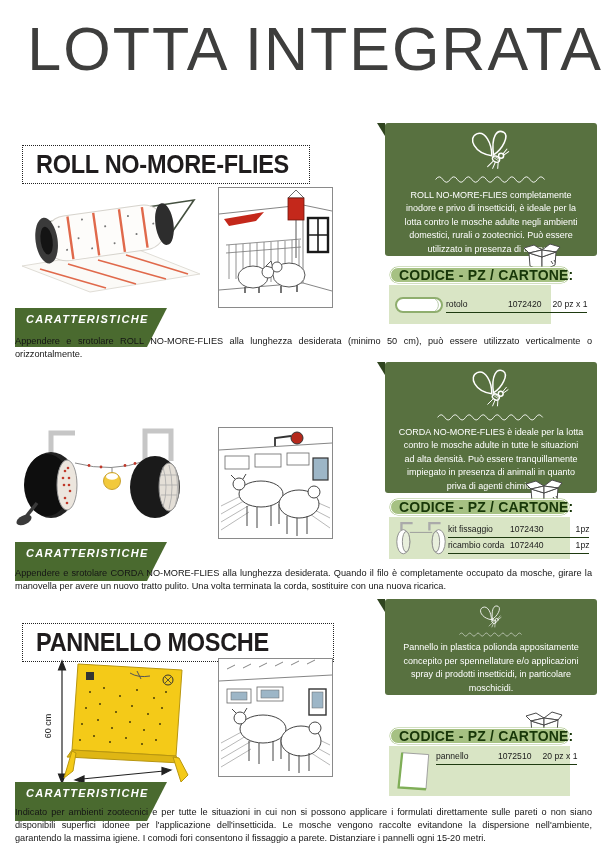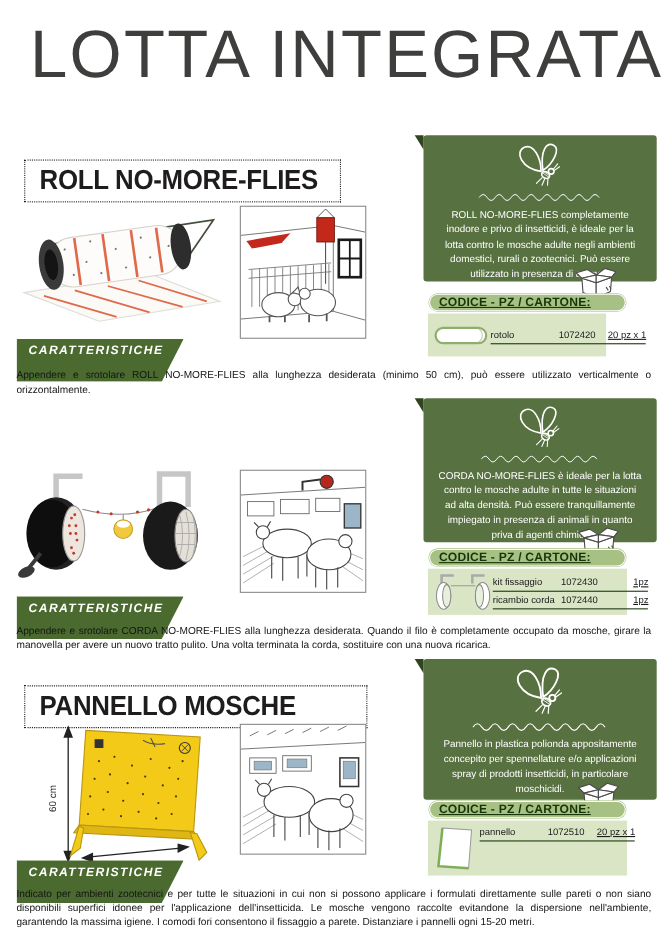--- a/index.html
+++ b/index.html
@@ -18,31 +18,31 @@
   .gpanel::before{content:"";position:absolute;left:-8px;top:0;width:0;height:0;
         border-style:solid;border-width:0 8px 13px 0;
         border-color:transparent #2f441f transparent transparent;}
   .fly{margin-top:5px;}
   .wave{margin:2px 0 4px;}
   .gdesc{margin:0;padding:0 13px;font-size:9px;line-height:1.5;color:#fff;text-align:center;}
   .carton{position:absolute;z-index:1;}
   .pill{position:absolute;height:16px;background:#a6c183;border:1.5px solid #fff;
         border-radius:9px;box-sizing:border-box;z-index:2;display:flex;align-items:center;
         padding:0 8px;box-shadow:0 0 0 .5px #a6c183;}
-  .pill span{font-size:11px;font-weight:bold;color:#173608;letter-spacing:.2px;white-space:nowrap;text-decoration:underline;}
+  .pill span{font-size:14px;font-weight:bold;color:#173608;letter-spacing:.2px;white-space:nowrap;}
   .tblock{position:absolute;background:#d9e5c5;box-sizing:border-box;display:flex;
         padding:3px 7px 3px 5px;}
   .ticon{width:58px;display:flex;align-items:center;justify-content:center;}
   .rows{flex:1;display:flex;flex-direction:column;justify-content:center;}
   .rows.bottom{justify-content:flex-start;padding-bottom:3px;}
   .trow{display:flex;align-items:flex-end;border-bottom:1.8px solid #1e3a10;
         padding:2px 0 3px;font-size:8.6px;color:#1a1a1a;}
   .tname{width:62px;}
   .tcode{flex:1;text-align:center;}
-  .tqty{width:46px;text-align:right;text-decoration:underline;}
+  .tqty{width:46px;text-align:right;}
   .banner{position:absolute;width:152px;height:39px;background:#4a6a2f;box-sizing:border-box;
         clip-path:polygon(0 0,100% 0,calc(100% - 20px) 100%,0 100%);font-style:italic;}
   .banner span{display:block;color:#fff;font-weight:bold;font-size:11px;letter-spacing:1.3px;
         line-height:23px;padding-left:11px;white-space:nowrap;}
   .feat{position:absolute;margin:0;width:577px;font-size:9.2px;line-height:1.43;
         color:#151515;text-align:justify;}
 </style>
 </head>
 <body>
 
@@ -381,21 +381,21 @@
           <circle cx="21" cy="59" r="6"></circle>
         <path d="M17 54 l-4 -4 M25 54 l3 -5" fill="none"></path>
         <path d="M30 82 V102 M40 84 V105 M54 82 V102 M62 80 V100" fill="none"></path>
         <ellipse cx="82" cy="82" rx="20" ry="15"></ellipse>
           <circle cx="96" cy="69" r="6"></circle>
         <path d="M70 94 V112 M80 96 V114 M90 94 V112" fill="none"></path>
       </g>
     </svg>
   </div>
 
-  <div class="gpanel" style="left:385px;top:599px;height:128px">
+  <div class="gpanel" style="left:385px;top:599px;height:96px">
     <svg class="fly" viewBox="0 0 60 54" width="56" height="50">
       <g stroke="#fff" fill="none" stroke-width="1.8" stroke-linecap="round">
         <path d="M31 33 C 10 30, 2 12, 13 7 C 23 3, 31 18, 31 33 Z"></path>
         <path d="M33 32 C 30 10, 37 1, 45 5 C 52 9, 44 25, 33 32 Z"></path>
         <ellipse cx="36" cy="37" rx="4.5" ry="3.5" transform="rotate(30 36 37)"></ellipse>
         <circle cx="42" cy="33" r="3"></circle>
         <path d="M44.5 30.5 L49 25 M45.5 32 L51 28" stroke-width="1.2"></path>
         <path d="M32 40 L26 46 M35 41 L32 48 M38.5 41 L38 48" stroke-width="1.2"></path>
         <path d="M33 35 L39 39 M34 33.5 L40 37.5" stroke-width="0.9"></path>
       </g>

